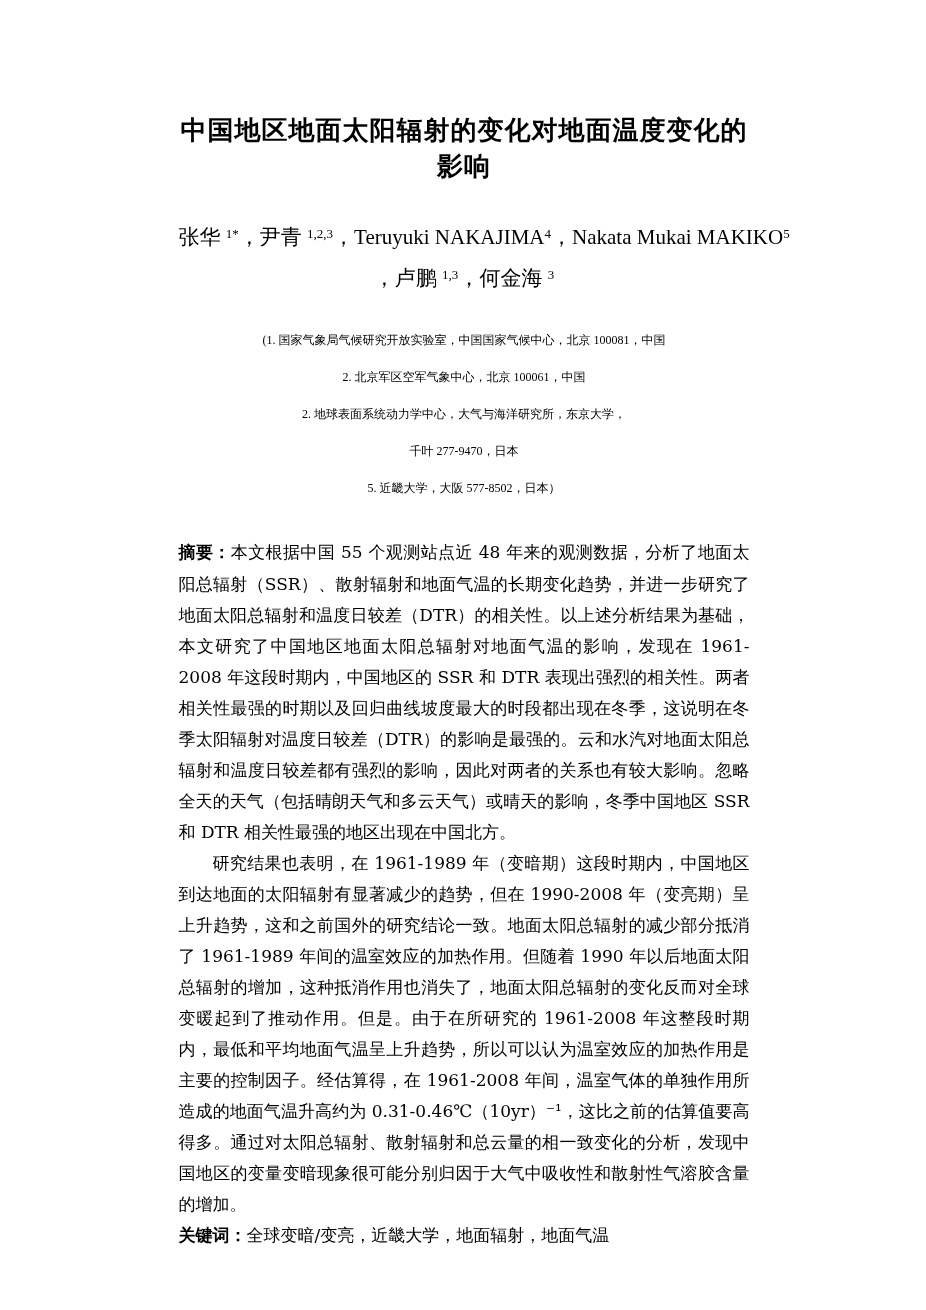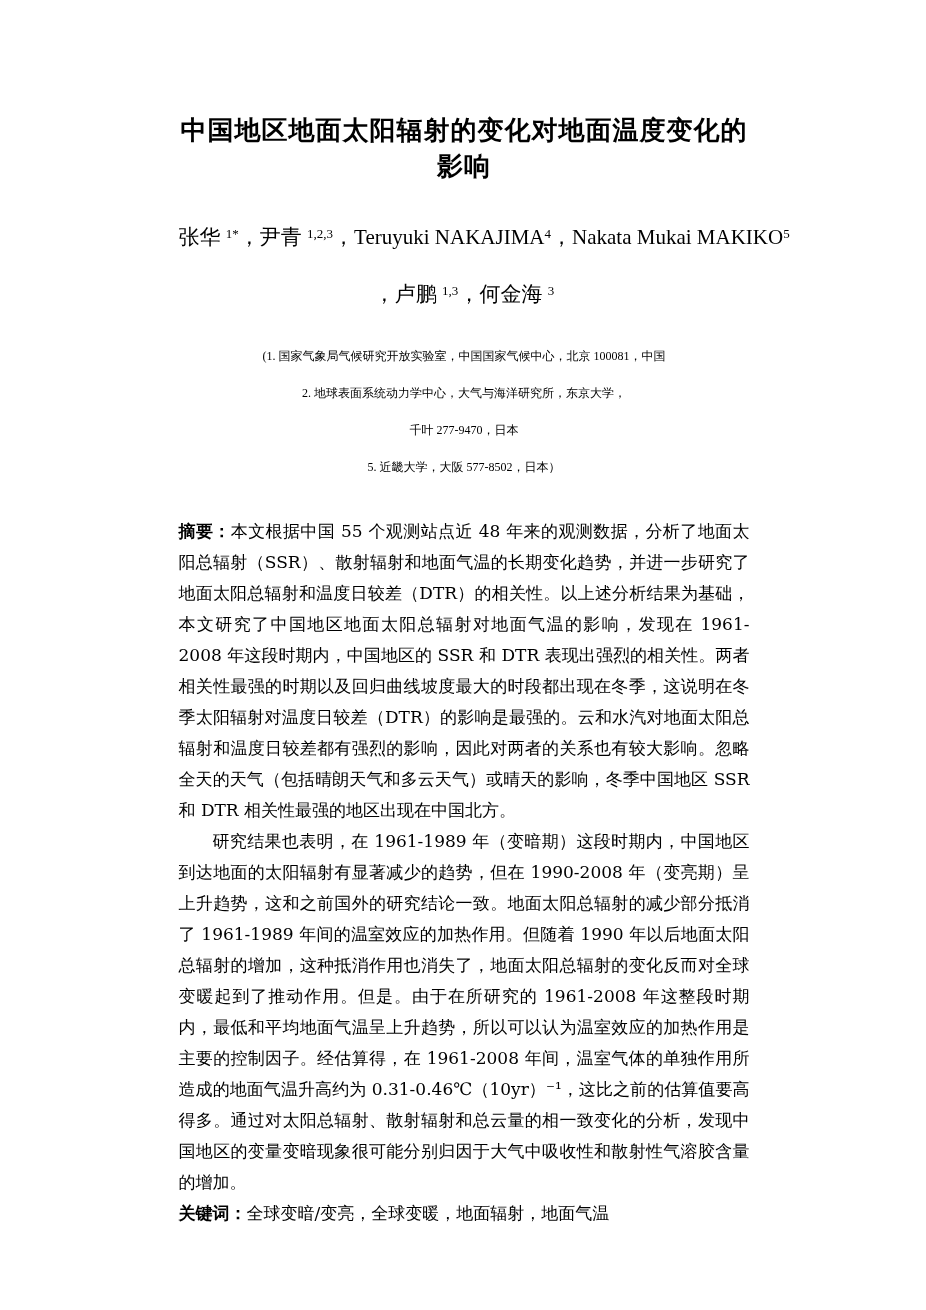--- a/index.html
+++ b/index.html
@@ -31,21 +31,21 @@
   }
   .authors-line {
     margin-top: 38px;
     text-align: center;
     font-size: 21px;
     line-height: 30px;
     font-family: Liberation Serif, serif;
     white-space: nowrap;
   }
   .authors-line.line2 {
-    margin-top: 24px;
+    margin-top: 8px;
   }
   .sup {
     font-size: 62%;
     position: relative;
     top: -0.5em;
     letter-spacing: 0;
   }
   .affiliations {
     margin-top: 26px;
   }
@@ -63,44 +63,45 @@
     font-size: 17px;
     line-height: 31px;
     text-align: justify;
     font-family: "DejaVu Serif", "Liberation Serif", serif;
   }
   p.abs.indent {
     text-indent: 2em;
   }
   .label {
     font-weight: bold;
-    font-family: Liberation Serif, serif;
+    font-family: Liberation Mono, monospace;
   }
 </style>
 </head>
 <body>
 
 <div class="page">
   <div class="content">
 
     <h1 class="doc-title">中国地区地面太阳辐射的变化对地面温度变化的影响</h1>
 
     <div class="authors-line"><span class="author-seg"><span class="author-name">张华 </span><span class="sup">1*</span></span><span class="author-seg"><span class="author-name">，尹青 </span><span class="sup">1,2,3</span></span><span class="author-seg"><span class="author-name">，Teruyuki NAKAJIMA</span><span class="sup">4</span></span><span class="author-seg"><span class="author-name">，Nakata Mukai MAKIKO</span><span class="sup">5</span></span></div>
 
     <div class="authors-line line2"><span class="author-seg"><span class="author-name">，卢鹏 </span><span class="sup">1,3</span></span><span class="author-seg"><span class="author-name">，何金海 </span><span class="sup">3</span></span></div>
 
     <div class="affiliations">
         <div class="affil-line">(1. 国家气象局气候研究开放实验室，中国国家气候中心，北京 100081，中国</div>
+        <div class="affil-line">2. 北京军区空军气象中心，北京 100061，中国</div>
         <div class="affil-line">2. 地球表面系统动力学中心，大气与海洋研究所，东京大学，</div>
         <div class="affil-line">千叶 277-9470，日本</div>
         <div class="affil-line">5. 近畿大学，大阪 577-8502，日本）</div>
       </div>
 
     <div class="abstract-block">
       <p class="abs"><span class="label">摘要：</span><span>本文根据中国 55 个观测站点近 48 年来的观测数据，分析了地面太阳总辐射（SSR）、散射辐射和地面气温的长期变化趋势，并进一步研究了地面太阳总辐射和温度日较差（DTR）的相关性。以上述分析结果为基础，本文研究了中国地区地面太阳总辐射对地面气温的影响，发现在 1961-2008 年这段时期内，中国地区的 SSR 和 DTR 表现出强烈的相关性。两者相关性最强的时期以及回归曲线坡度最大的时段都出现在冬季，这说明在冬季太阳辐射对温度日较差（DTR）的影响是最强的。云和水汽对地面太阳总辐射和温度日较差都有强烈的影响，因此对两者的关系也有较大影响。忽略全天的天气（包括晴朗天气和多云天气）或晴天的影响，冬季中国地区 SSR 和 DTR 相关性最强的地区出现在中国北方。</span></p>
 
       <p class="abs indent">研究结果也表明，在 1961-1989 年（变暗期）这段时期内，中国地区到达地面的太阳辐射有显著减少的趋势，但在 1990-2008 年（变亮期）呈上升趋势，这和之前国外的研究结论一致。地面太阳总辐射的减少部分抵消了 1961-1989 年间的温室效应的加热作用。但随着 1990 年以后地面太阳总辐射的增加，这种抵消作用也消失了，地面太阳总辐射的变化反而对全球变暖起到了推动作用。但是。由于在所研究的 1961-2008 年这整段时期内，最低和平均地面气温呈上升趋势，所以可以认为温室效应的加热作用是主要的控制因子。经估算得，在 1961-2008 年间，温室气体的单独作用所造成的地面气温升高约为 0.31-0.46℃（10yr）⁻¹，这比之前的估算值要高得多。通过对太阳总辐射、散射辐射和总云量的相一致变化的分析，发现中国地区的变量变暗现象很可能分别归因于大气中吸收性和散射性气溶胶含量的增加。</p>
 
-      <p class="abs keywords"><span class="label">关键词：</span><span>全球变暗/变亮，全球变暖，地面辐射，地面气温</span></p>
+      <p class="abs keywords"><span class="label">关键词：</span><span>全球变暗/变亮，近畿大学，地面辐射，地面气温</span></p>
     </div>
 
   </div>
 </div>
 
 </body></html>

